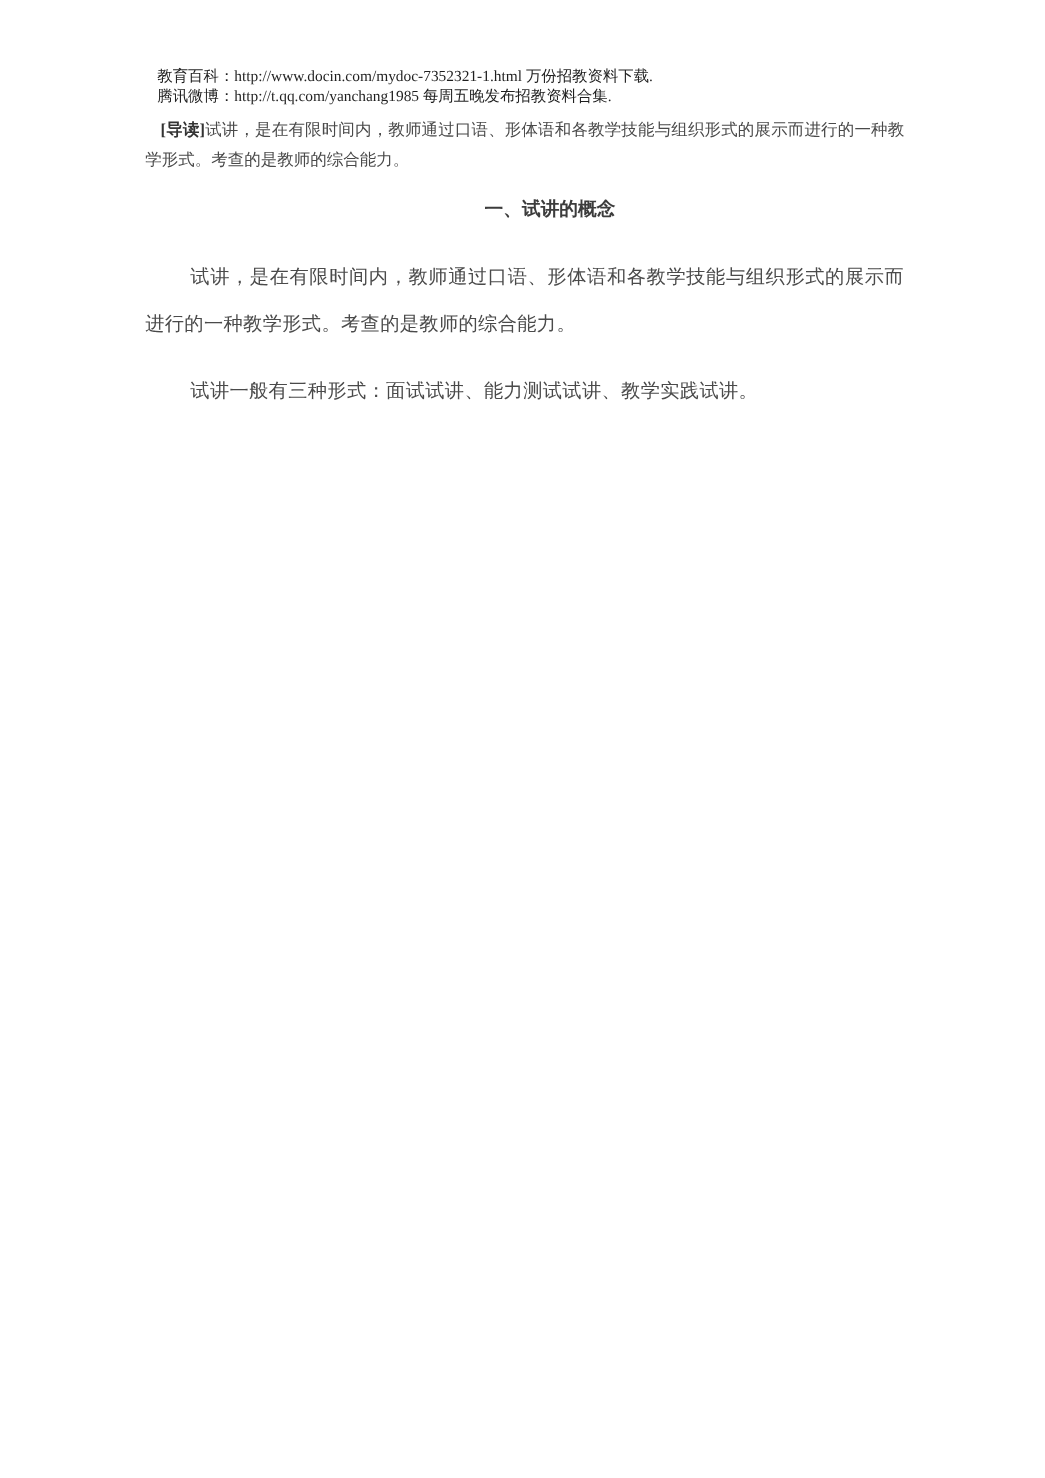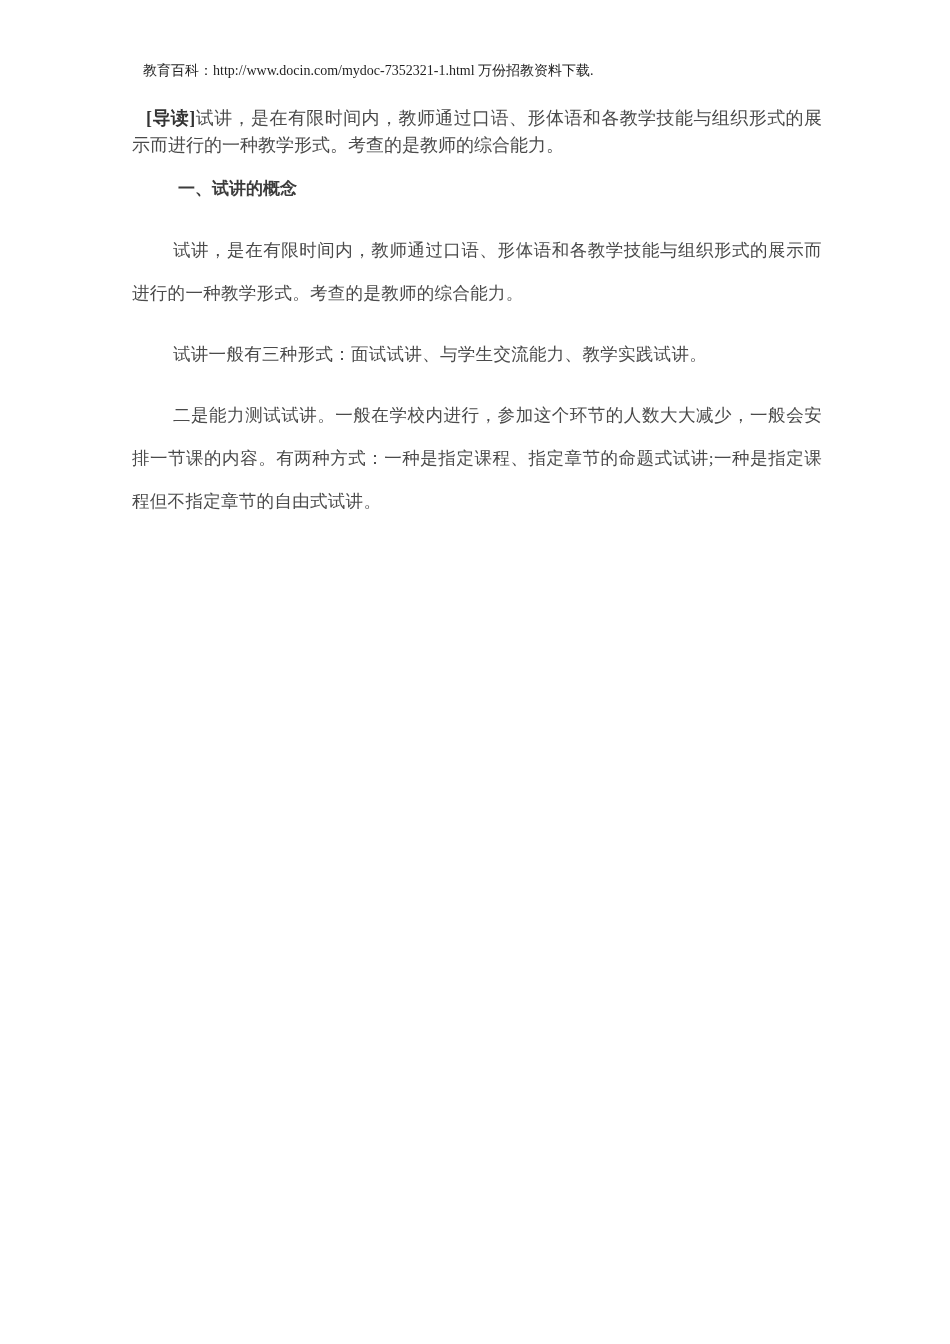--- a/index.html
+++ b/index.html
@@ -29,40 +29,41 @@
   }
   .doc-header {
     margin-top: 62px;
     padding-left: 11px;
     font-size: 14px;
     line-height: 18px;
     color: #1f1f1f;
     white-space: nowrap;
   }
   .intro {
-    margin: 25px 0 0 0;
-    font-size: 18px;
+    margin: 8px 0 0 0;
+    font-size: 15px;
     line-height: 27px;
     color: #4a4a4a;
     text-indent: 14px;
     text-align: justify;
     font-family: Liberation Serif, serif;
   }
   .intro .intro-tag {
     font-weight: bold;
     color: #333333;
   }
   .section-heading {
     margin: 18px 0 16px 0;
     padding-left: 46px;
     font-family: "Liberation Sans", "DejaVu Sans", sans-serif;
     font-size: 17px;
     line-height: 24px;
     font-weight: 700;
     color: #3c3c3c;
+    text-align: center;
   }
   .body-para {
     margin: 0 0 18px 0;
     font-size: 17.5px;
     line-height: 43px;
     color: #4a4a4a;
     text-indent: 41px;
     text-align: justify;
     letter-spacing: 0.3px;
   }
@@ -74,28 +75,28 @@
   }
 </style>
 </head>
 <body>
 
 <div class="page">
   <div class="content">
 
     <div class="doc-header">
       <div><span>教育百科：</span><span>http://www.docin.com/mydoc-7352321-1.html</span><span> 万份招教资料下载.</span></div>
+      <div><span>腾讯微博：</span><span>http://t.qq.com/yanchang1985</span><span> 每周五晚发布招教资料合集.</span></div>
     </div>
 
     <p class="intro"><span class="intro-tag">[导读]</span><span>试讲，是在有限时间内，教师通过口语、形体语和各教学技能与组织形式的展示而进行的一种教学形式。考查的是教师的综合能力。</span></p>
 
     <h2 class="section-heading">一、试讲的概念</h2>
 
     <p class="body-para first">试讲，是在有限时间内，教师通过口语、形体语和各教学技能与组织形式的展示而进行的一种教学形式。考查的是教师的综合能力。</p>
 
-    <p class="body-para">试讲一般有三种形式：面试试讲、与学生交流能力、教学实践试讲。</p>
+    <p class="body-para">试讲一般有三种形式：面试试讲、能力测试试讲、教学实践试讲。</p>
 
 
-    <p class="body-para">二是能力测试试讲。一般在学校内进行，参加这个环节的人数大大减少，一般会安排一节课的内容。有两种方式：一种是指定课程、指定章节的命题式试讲;一种是指定课程但不指定章节的自由式试讲。</p>
 
 
   </div>
 </div>
 
 </body></html>

